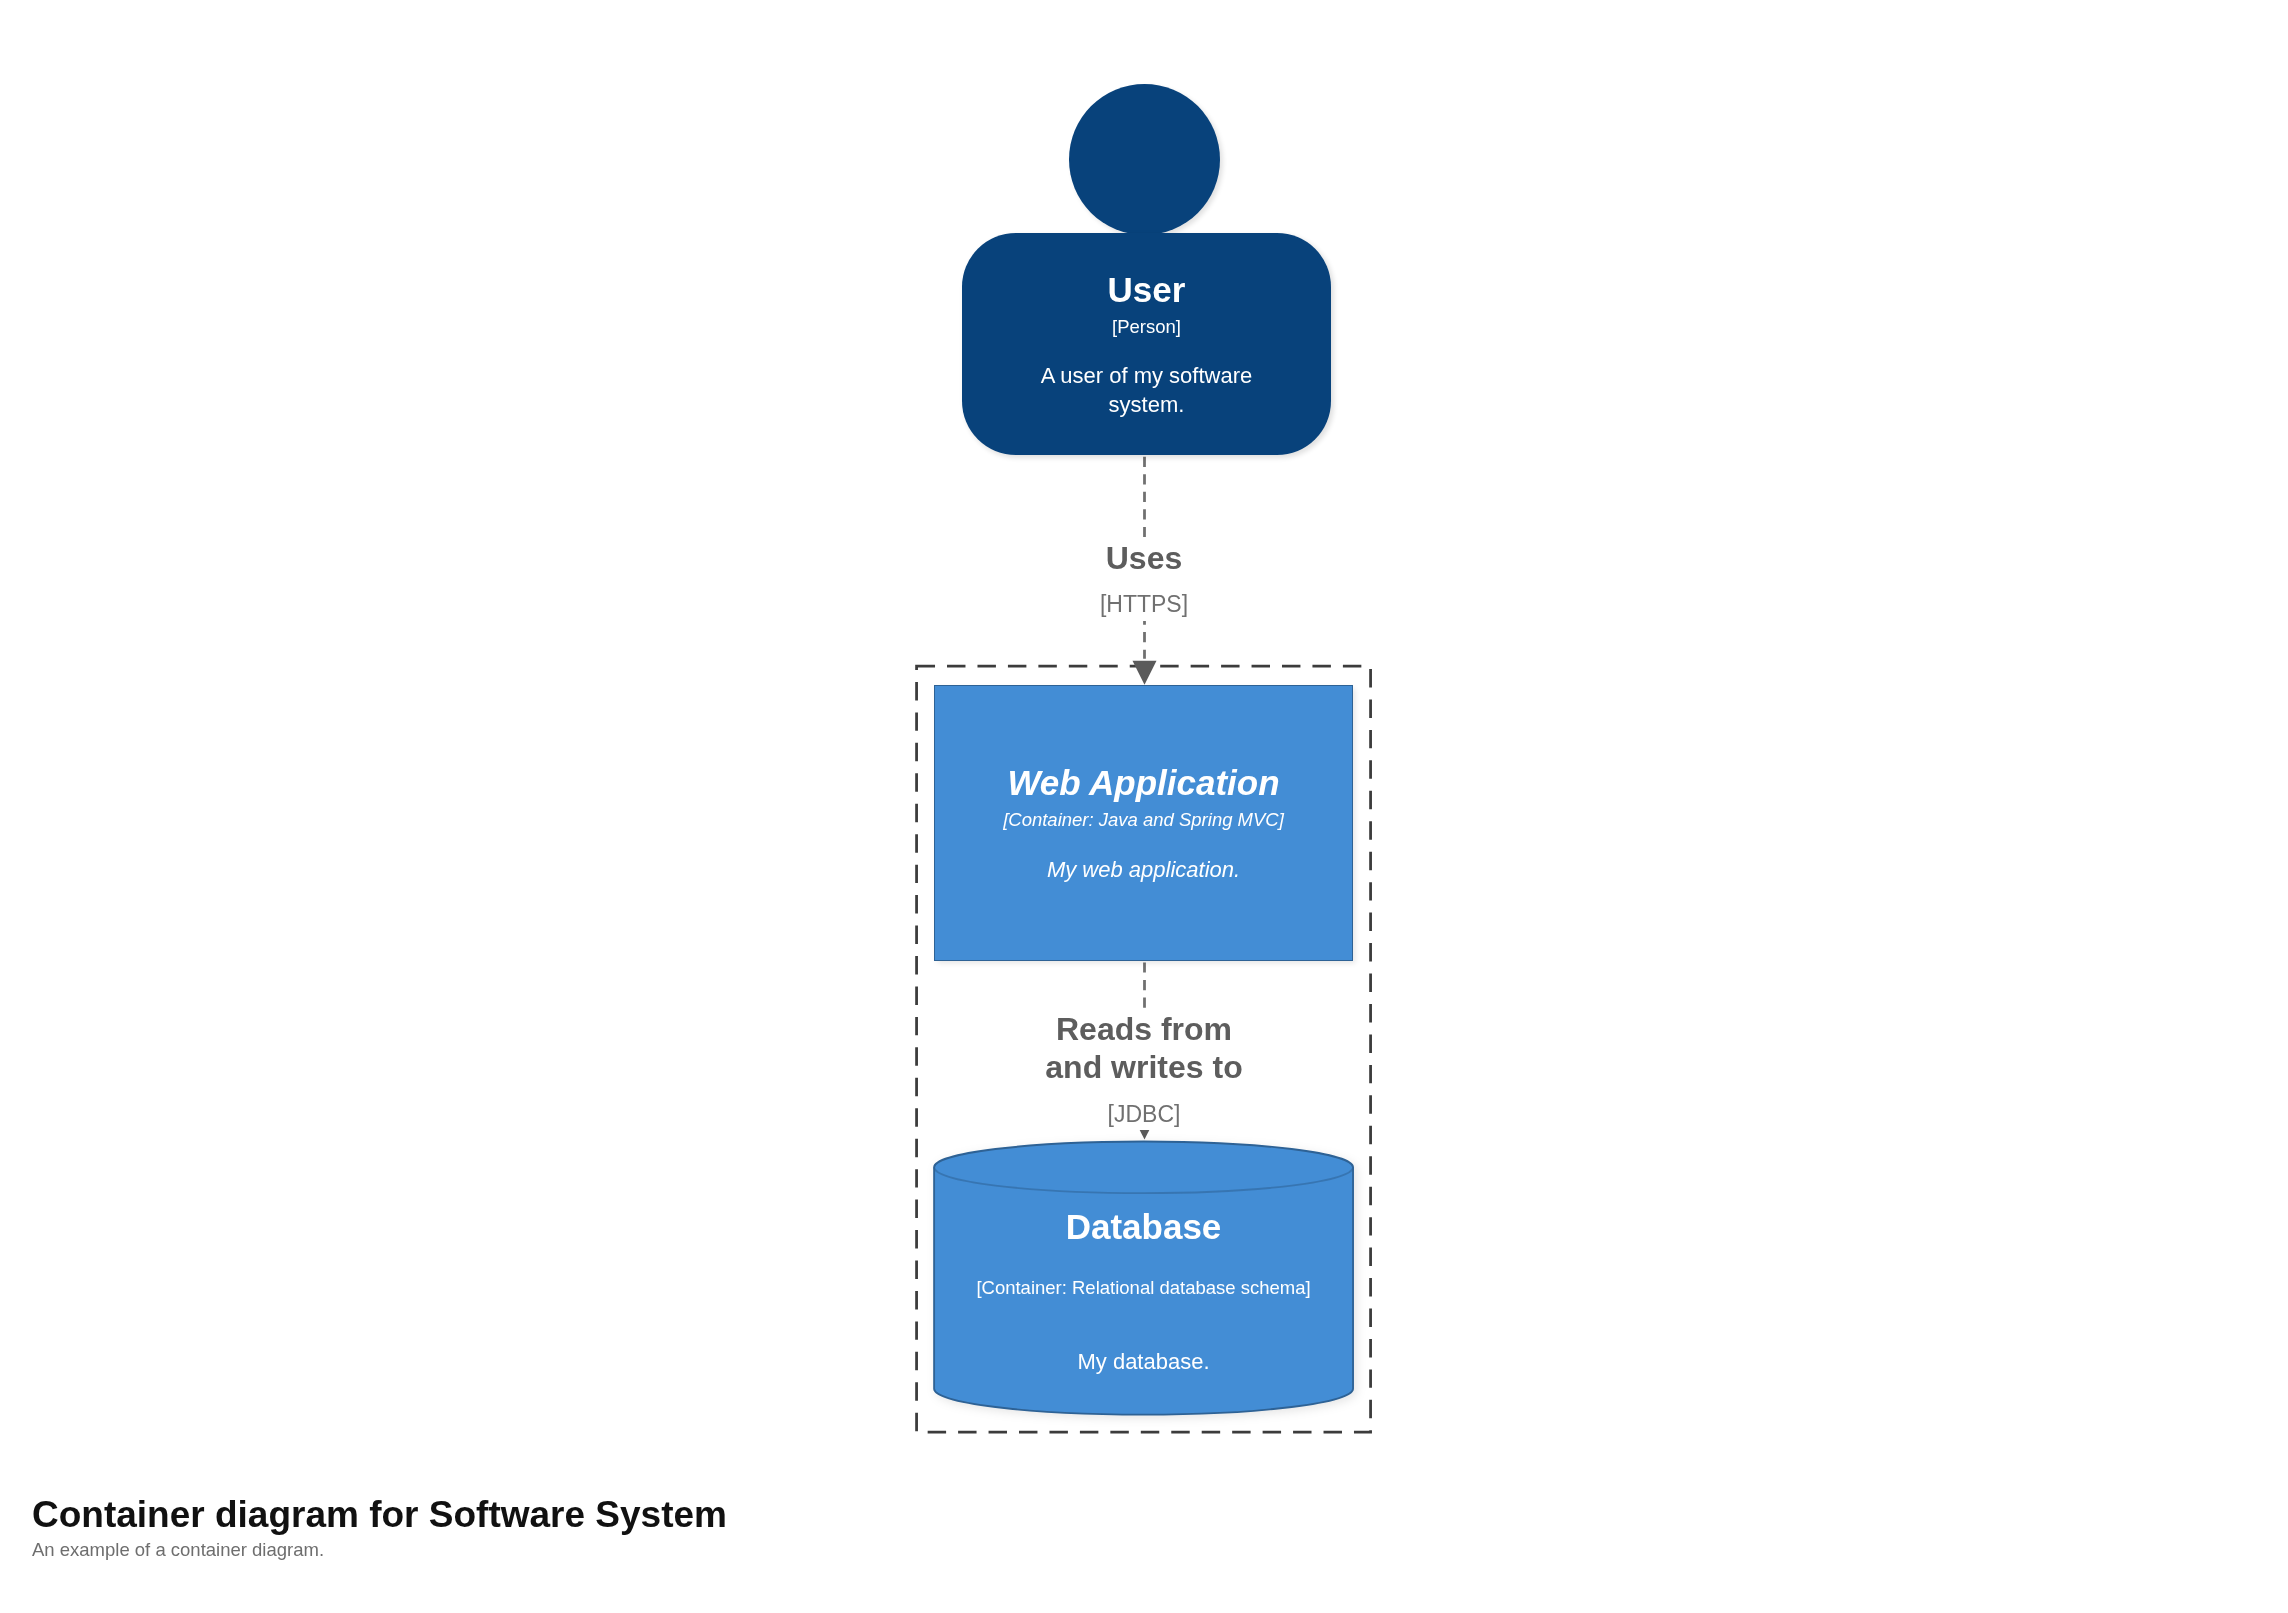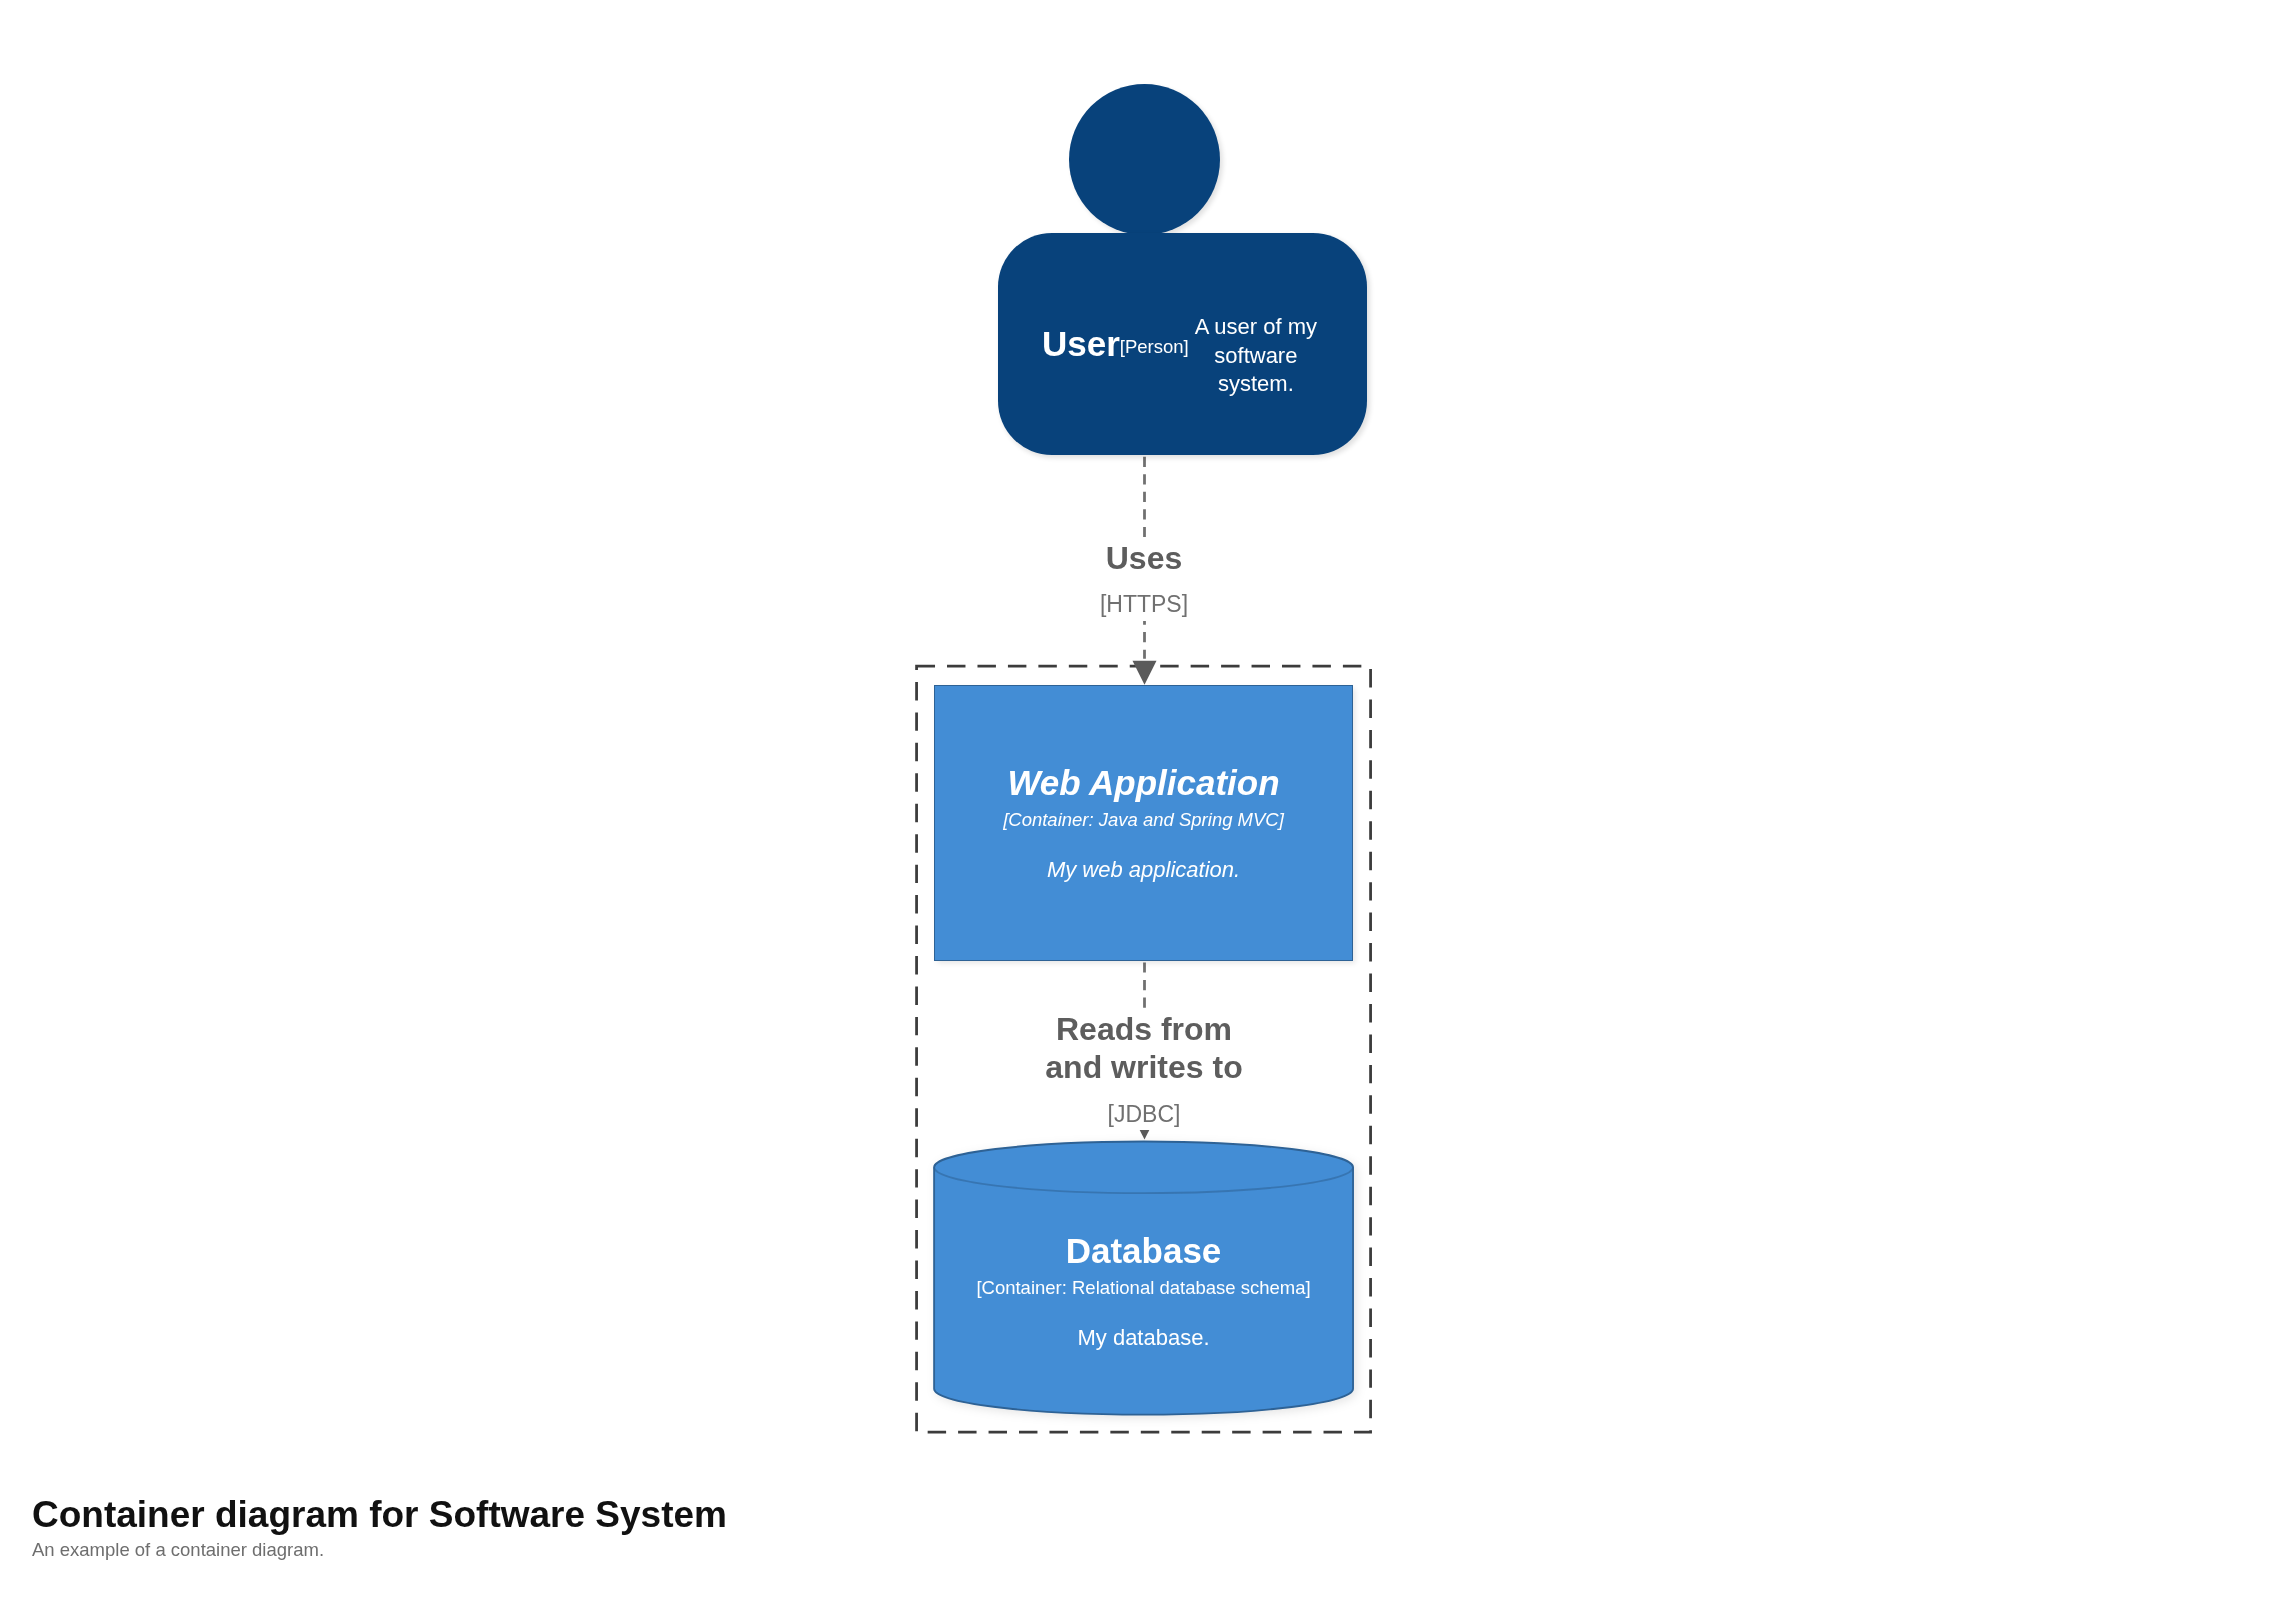--- a/index.html
+++ b/index.html
@@ -35,26 +35,25 @@
   .person-body {
     position: absolute;
     left: 962px;
     top: 233px;
     width: 369px;
     height: 222px;
     border-radius: 54px;
     background: var(--person-bg, #08427b);
     box-shadow: 2.8px 2.8px 5.5px rgba(0,0,0,0.12);
     display: flex;
-    flex-direction: row;
+    flex-direction: column;
     align-items: center;
     justify-content: center;
     box-sizing: border-box;
     padding: 0 44px;
-    margin-left: 36px;
   }
 
   
   .container-box {
     position: absolute;
     left: 934px;
     top: 685px;
     width: 419px;
     height: 276px;
     background: var(--container-bg, #438dd5);
@@ -75,20 +74,21 @@
     left: 934px;
     top: 1168px;
     width: 419px;
     height: 222px;
     display: flex;
     flex-direction: column;
     align-items: center;
     justify-content: center;
     box-sizing: border-box;
     padding: 24px 18.5px 0 18.5px;
+    gap: 24px;
   }
 
   
   .el-name {
     color: var(--node-text, #ffffff);
     font-size: 35px;
     font-weight: bold;
     line-height: 1.2;
     text-align: center;
   }

